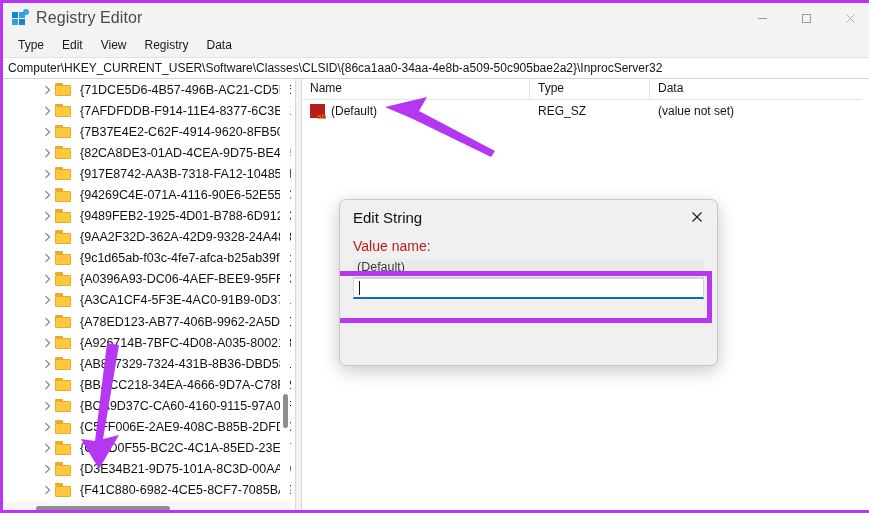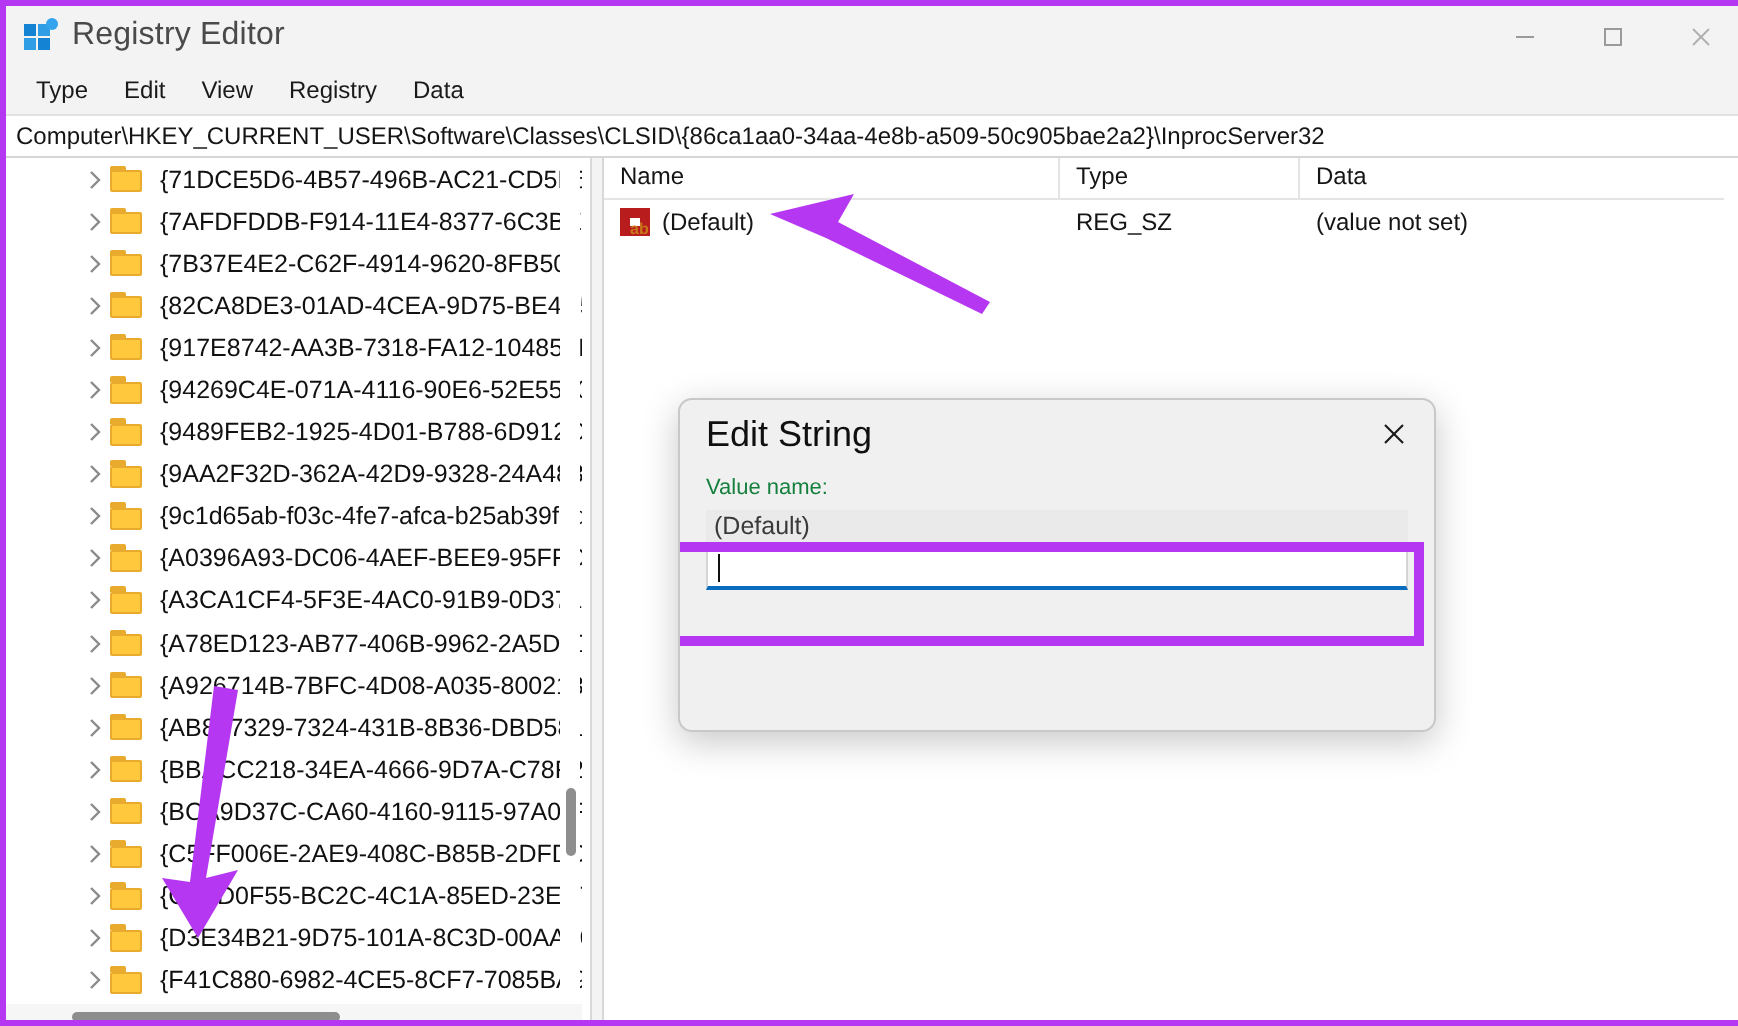--- a/index.html
+++ b/index.html
@@ -244,21 +244,21 @@
   .lr-name {
     width: 228px;
     display: flex;
     align-items: center;
     padding-left: 8px;
   }
   .ab-icon {
     width: 15px; height: 14px;
     flex: none;
     margin-right: 6px;
-    border: 5px solid #b91c1c;
+    border: 7px solid #b91c1c;
     background: #ffffff;
     font-size: 8px;
     font-weight: bold;
     color: #c8781a;
     line-height: 12px;
     text-align: center;
     font-family: "Liberation Sans", sans-serif;
     position: relative;
   }
   .lr-text { font-size: 12px; color: #151515; white-space: nowrap; }
@@ -283,34 +283,34 @@
     overflow: hidden;
   }
   .dlg-title {
     height: 34px;
     display: flex;
     align-items: center;
     padding-left: 13px;
     position: relative;
   }
   .dlg-title-text {
-    font-size: 18px;
+    font-size: 15px;
     color: #101010;
   }
   .dlg-close {
     position: absolute;
     right: 0; top: 0;
     width: 40px; height: 34px;
     display: flex; align-items: center; justify-content: center;
     color: #1a1a1a;
   }
   .dlg-body { padding: 0 13px; position: relative; }
   .dlg-label {
-    font-size: 11px;
-    color: #15803d;
+    font-size: 14px;
+    color: #b91c1c;
     margin: 4px 0 5px 0;
   }
   .ro-field {
     height: 19px;
     background: #eaeaea;
     border-bottom: 1px solid #cfcfcf;
     font-size: 12.5px;
     color: #3a3a3a;
     padding: 1px 4px;
   }

